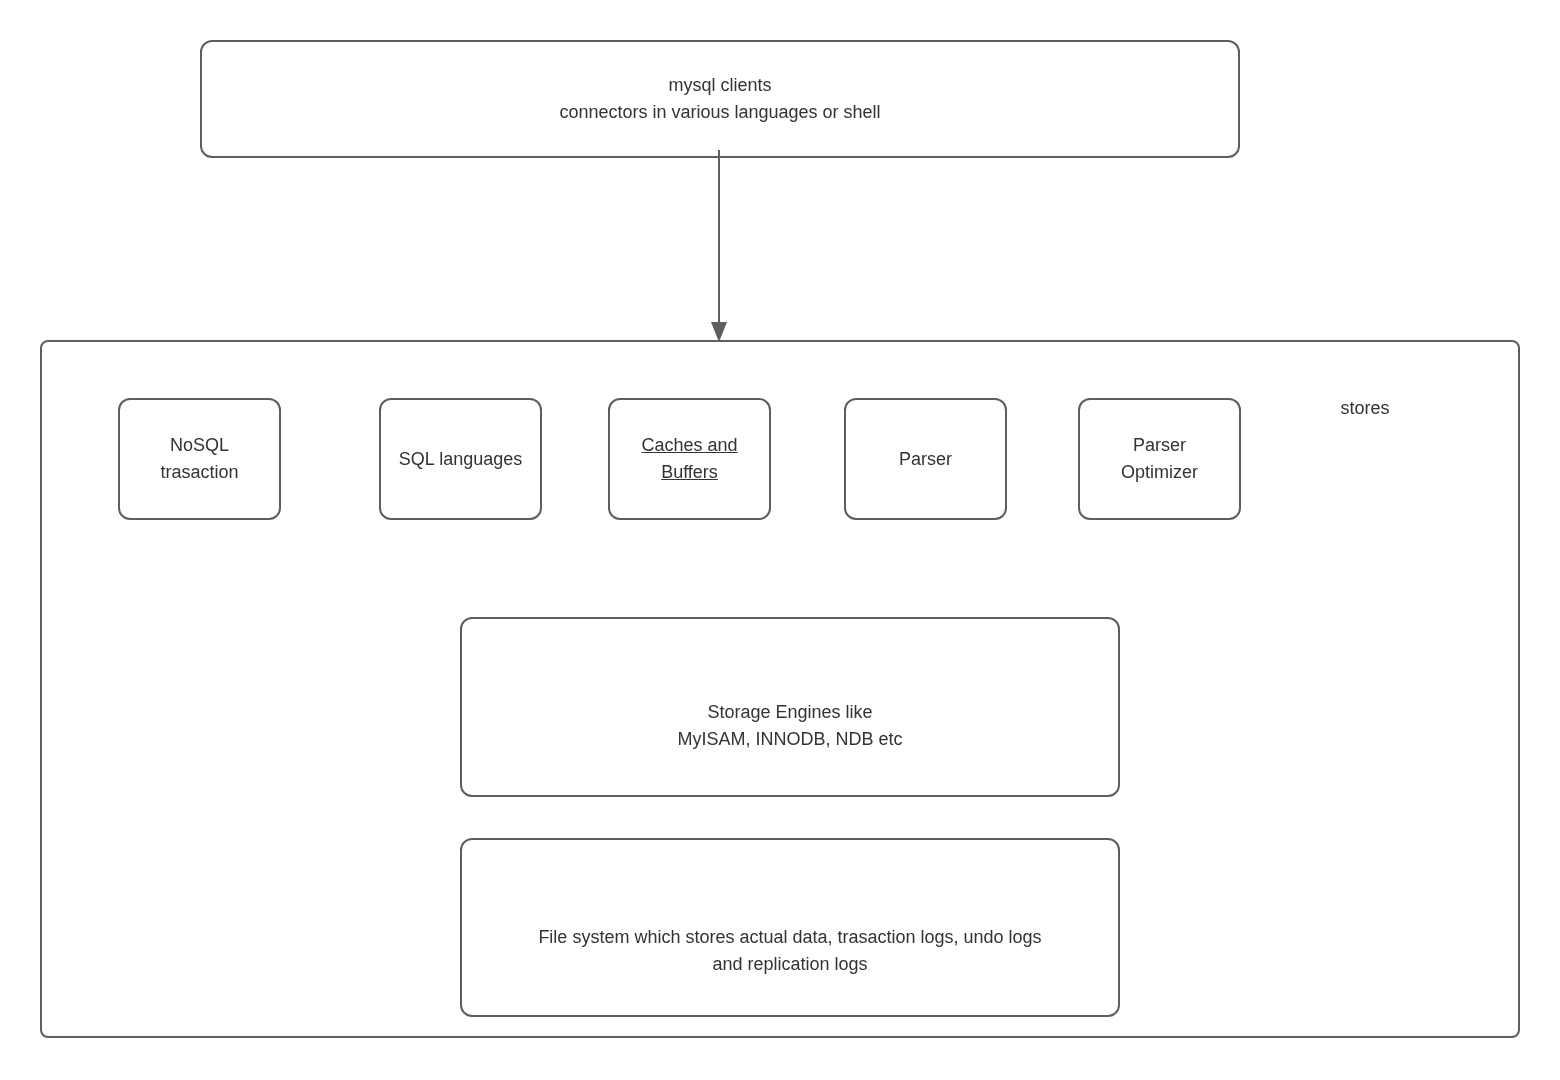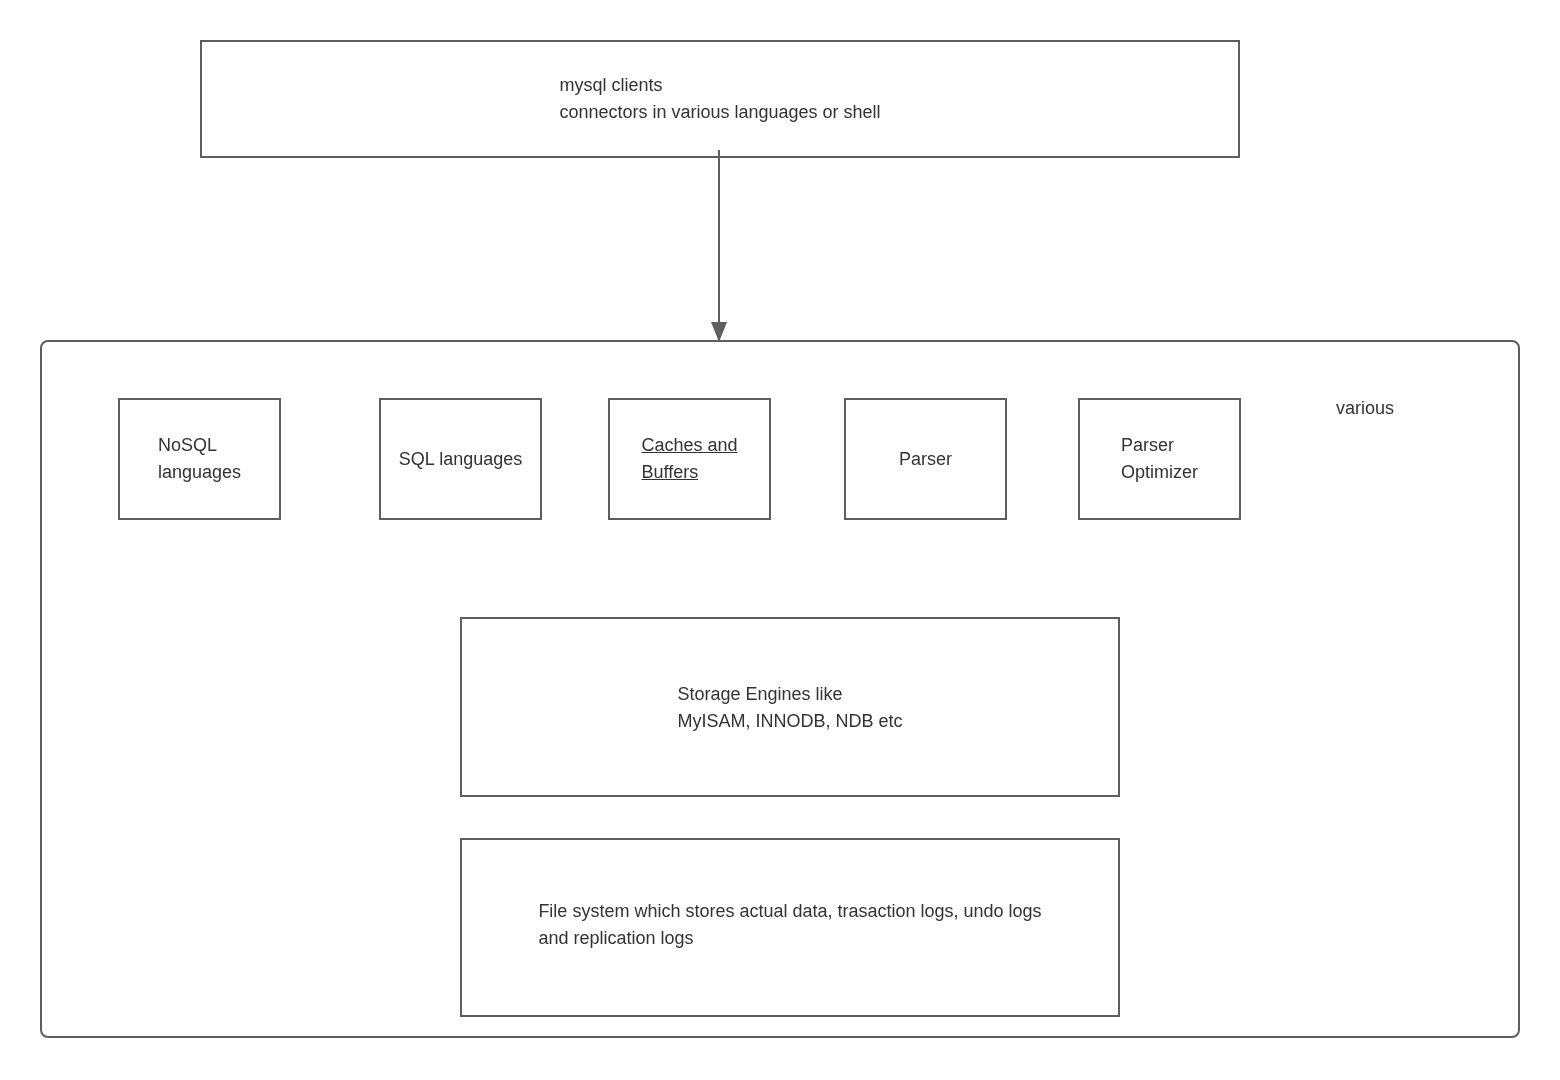--- a/index.html
+++ b/index.html
@@ -21,24 +21,25 @@
     background: #ffffff;
     overflow: hidden;
   }
 
   
   .node {
     position: absolute;
     box-sizing: border-box;
     background: #ffffff;
     border: 2px solid #5e5e5e;
-    border-radius: 0;
+    border-radius: 12px;
     display: flex;
     align-items: center;
     justify-content: center;
+    text-align: center;
   }
 
   .node .label {
     font-size: 18px;
     line-height: 27px;
     color: #333333;
     white-space: pre-line;
     padding: 0 10px;
   }
 
@@ -87,29 +88,29 @@
   }
   .component-box:nth-of-type(1) { }
 
   
   #storage-engines-box {
     left: 460px;
     top: 617px;
     width: 660px;
     height: 180px;
     align-items: flex-start;
-    padding-top: 62px;
+    padding-top: 80px;
   }
   #file-system-box {
     left: 460px;
     top: 838px;
     width: 660px;
     height: 179px;
     align-items: flex-start;
-    padding-top: 58px;
+    padding-top: 84px;
   }
   #file-system-box .label,
   #storage-engines-box .label {
     padding: 0 18px;
   }
 
   
   #connector-arrow {
     position: absolute;
     left: 700px;
@@ -129,25 +130,25 @@
 connectors in various languages or shell</span>
   </div>
 
   <svg id="connector-arrow" viewBox="0 0 40 196">
     <line x1="19" y1="0" x2="19" y2="178" stroke="#5e5e5e" stroke-width="2"></line>
     <polygon points="19,192 11,172 27,172" fill="#5e5e5e"></polygon>
   </svg>
 
   <div class="container-node" id="mysqld-container"></div>
 
-  <div id="mysqld-caption">various</div>
+  <div id="mysqld-caption">stores</div>
 
   <div class="node component-box" style="left:118px;">
     <span class="label">NoSQL
-languages</span>
+trasaction</span>
   </div>
 
   <div class="node component-box" style="left:379px;">
     <span class="label">SQL languages</span>
   </div>
 
   <div class="node component-box" style="left:608px;text-decoration:underline;">
     <span class="label">Caches and
 Buffers</span>
   </div>

